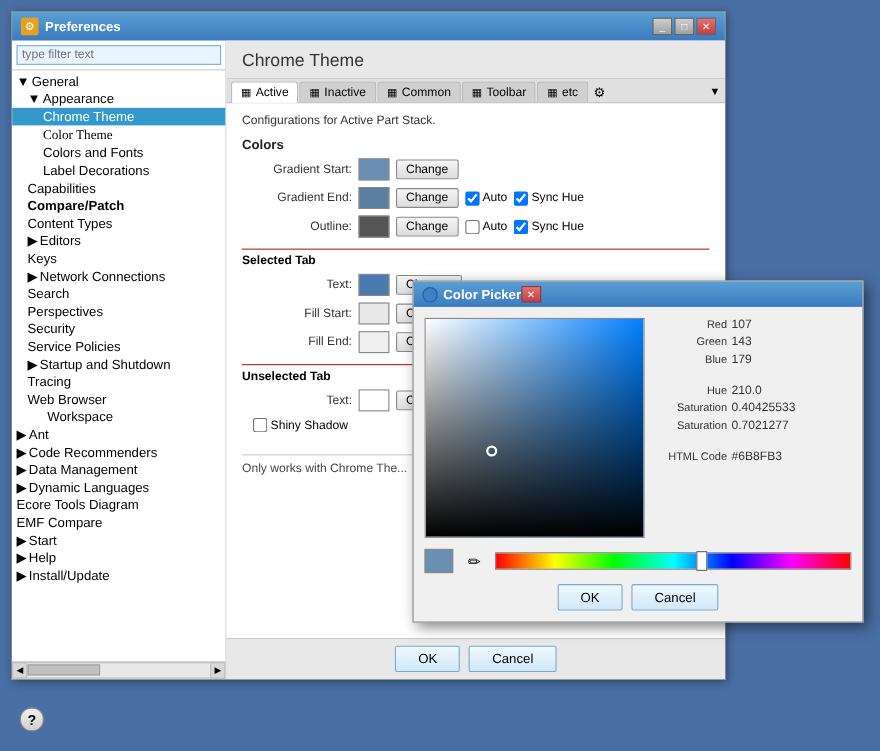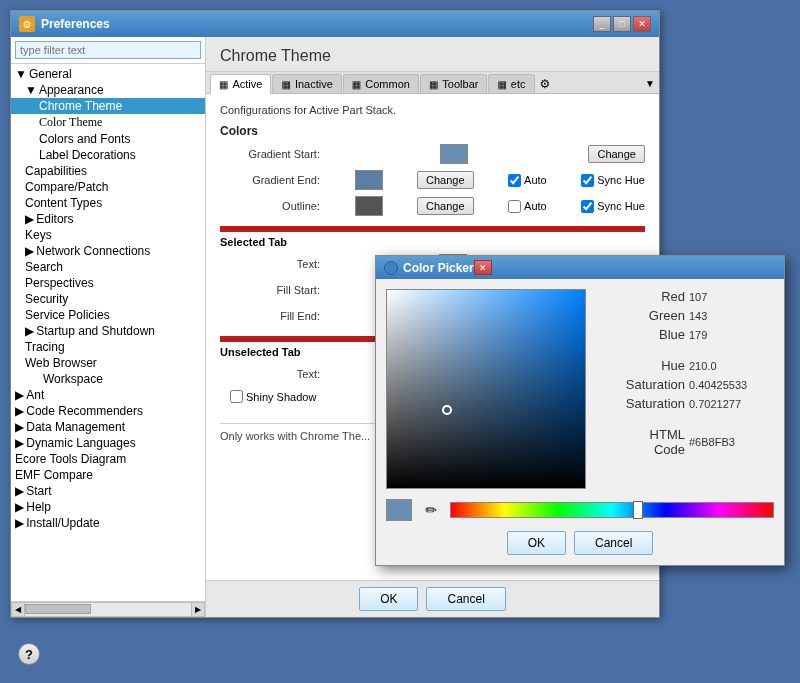--- a/index.html
+++ b/index.html
@@ -122,40 +122,39 @@
       background: white;
     }
     .config-desc { font-size: 11px; color: #333; margin-bottom: 8px; }
     .section-title { font-size: 12px; font-weight: bold; margin-bottom: 6px; color: #222; }
 
     .form-row {
       display: flex;
       align-items: center;
       margin-bottom: 6px;
       gap: 6px;
-      justify-content: space-between;
     }
     .form-label { width: 100px; text-align: right; font-size: 11px; color: #333; }
     .color-swatch {
       width: 28px; height: 20px;
       border: 1px solid #888;
       cursor: pointer;
     }
     .btn-small {
       padding: 2px 8px;
       border: 1px solid #888;
       background: linear-gradient(to bottom, #f5f5f5, #ddd);
       font-size: 11px;
       cursor: pointer;
       border-radius: 2px;
     }
     .checkbox-label { display: flex; align-items: center; gap: 3px; font-size: 11px; }
     input[type="checkbox"] { width: 13px; height: 13px; }
 
-    .section-divider { margin: 10px 0 6px; border-top: 6px solid #b91c1c; padding-top: 4px; }
+    .section-divider { margin: 10px 0 6px; border-top: 1px solid #b91c1c; padding-top: 4px; }
     .subsection-title { font-size: 11px; font-weight: bold; margin-bottom: 6px; }
 
     
     .window-bottom {
       padding: 6px 10px;
       border-top: 1px solid #ccc;
       background: #e8e8e8;
       display: flex;
       justify-content: center;
       gap: 8px;
@@ -230,21 +229,21 @@
       border-radius: 50%;
       border: 2px solid white;
       left: 60px; top: 120px;
       transform: translate(-50%, -50%);
       pointer-events: none;
     }
 
     
     .cp-values { display: flex; flex-direction: column; gap: 4px; flex: 1; }
     .cp-value-row { display: flex; align-items: center; gap: 4px; }
-    .cp-value-label { width: 65px; font-size: 13px; color: #333; text-align: right; margin-left: 24px; }
+    .cp-value-label { width: 65px; font-size: 10px; color: #333; text-align: right; }
     .cp-value-num { font-size: 11px; color: #333; width: 60px; }
 
     
     .cp-slider-row {
       display: flex; align-items: center; gap: 8px;
       margin-top: 10px;
     }
     .cp-color-swatch-small {
       width: 26px; height: 22px;
       border: 1px solid #888;
@@ -343,21 +342,21 @@
         </div>
         <div class="tree-item" style="padding-left:28px;">
           <span>Colors and Fonts</span>
         </div>
         <div class="tree-item" style="padding-left:28px;">
           <span>Label Decorations</span>
         </div>
         <div class="tree-item" style="padding-left:14px;">
           <span>Capabilities</span>
         </div>
-        <div class="tree-item" style="padding-left:14px;">
+        <div class="tree-item" style="padding-left:14px;font-weight:bold;">
           <span>Compare/Patch</span>
         </div>
         <div class="tree-item" style="padding-left:14px;">
           <span>Content Types</span>
         </div>
         <div class="tree-item" style="padding-left:14px;">
           <span>▶</span>
           <span>Editors</span>
         </div>
         <div class="tree-item" style="padding-left:14px;">

